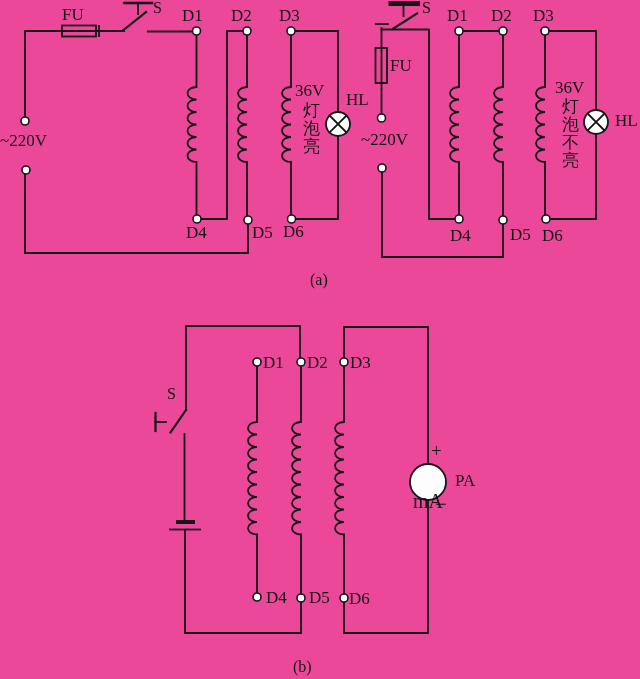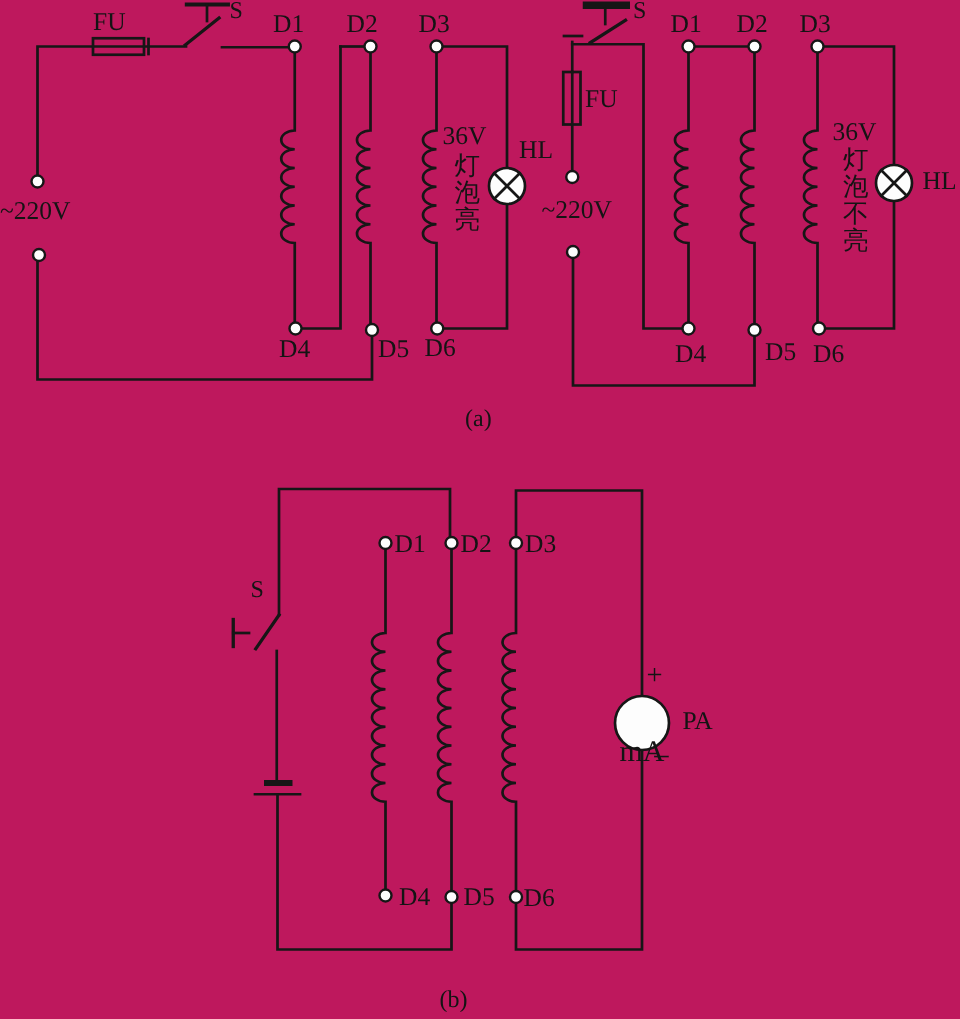--- a/index.html
+++ b/index.html
@@ -1,16 +1,16 @@
 <!DOCTYPE html>
 <html><head>
 <meta charset="utf-8">
 <style>
   html,body{margin:0;padding:0;background:#ffffff;}
-  #stage{position:relative;width:640px;height:679px;background:#be185d;overflow:hidden;
+  #stage{position:relative;width:640px;height:679px;background:#ec4899;overflow:hidden;
          font-family:"Liberation Serif","DejaVu Serif",serif;}
   svg{position:absolute;left:0;top:0;}
   .lbl{position:absolute;font-family:"Liberation Serif","DejaVu Serif",serif;
        font-size:17px;color:#141414;line-height:1;white-space:nowrap;}
   .small{font-size:16px;}
   .vchar{font-size:17px;}
   .wm{position:absolute;font-weight:bold;color:#ffffff;
       text-shadow:1px 1px 0 #b9b9b9,-1px -1px 0 #d8d8d8,1px -1px 0 #cccccc,-1px 1px 0 #cccccc;
       letter-spacing:2px;}
 </style>

